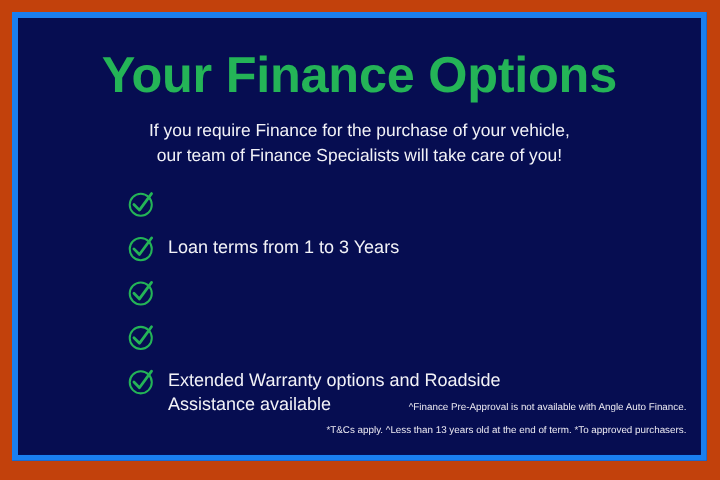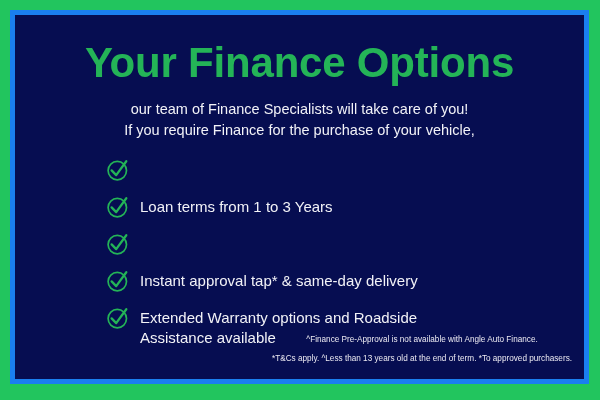--- a/index.html
+++ b/index.html
@@ -11,21 +11,21 @@
     width: 600px;
     height: 400px;
     overflow: hidden;
     font-family: "Liberation Sans", sans-serif;
   }
 
   #banner {
     position: relative;
     width: 600px;
     height: 400px;
-    background: #22c55e;
+    background: #c2410c;
     box-sizing: border-box;
   }
 
   
   #frame {
     position: absolute;
     left: 10px;
     top: 10px;
     width: 579px;
     height: 374px;
@@ -97,39 +97,39 @@
     font-size: 15px;
     line-height: 1.35;
     padding-top: 2px;
     white-space: pre-line;
   }
 
   #finefprint {
     position: absolute;
     right: 12px;
     bottom: 10px;
-    text-align: center;
+    text-align: right;
     color: #eceaf2;
     font-size: 8.2px;
     line-height: 2.3;
   }
   .fine-line { white-space: nowrap; }
 </style>
 </head>
 <body>
 
 <div id="banner">
   <div id="frame">
     <div id="inner">
 
       <div id="title">Your Finance Options</div>
 
       <div id="subtitle">
+        <div>If you require Finance for the purchase of your vehicle,</div>
         <div>our team of Finance Specialists will take care of you!</div>
-        <div>If you require Finance for the purchase of your vehicle,</div>
       </div>
 
       <div id="bullets">
 
         <div class="bullet">
           <span class="tick">
             <svg viewBox="0 0 24 24" width="24" height="24" aria-hidden="true">
               <circle cx="11.3" cy="12.6" r="9.2" fill="none" stroke="#24b457" stroke-width="1.7"></circle>
               <path d="M5.6 12.4 L10.2 17.1 L20.3 3.3" fill="none" stroke="#24b457" stroke-width="2.3" stroke-linecap="round" stroke-linejoin="round"></path>
             </svg>
@@ -155,21 +155,20 @@
           </span>
         </div>
 
         <div class="bullet">
           <span class="tick">
             <svg viewBox="0 0 24 24" width="24" height="24" aria-hidden="true">
               <circle cx="11.3" cy="12.6" r="9.2" fill="none" stroke="#24b457" stroke-width="1.7"></circle>
               <path d="M5.6 12.4 L10.2 17.1 L20.3 3.3" fill="none" stroke="#24b457" stroke-width="2.3" stroke-linecap="round" stroke-linejoin="round"></path>
             </svg>
           </span>
-          <span class="bullet-text">Instant approval tap* &amp; same-day delivery</span>
         </div>
 
         <div class="bullet">
           <span class="tick">
             <svg viewBox="0 0 24 24" width="24" height="24" aria-hidden="true">
               <circle cx="11.3" cy="12.6" r="9.2" fill="none" stroke="#24b457" stroke-width="1.7"></circle>
               <path d="M5.6 12.4 L10.2 17.1 L20.3 3.3" fill="none" stroke="#24b457" stroke-width="2.3" stroke-linecap="round" stroke-linejoin="round"></path>
             </svg>
           </span>
           <span class="bullet-text">Extended Warranty options and Roadside

